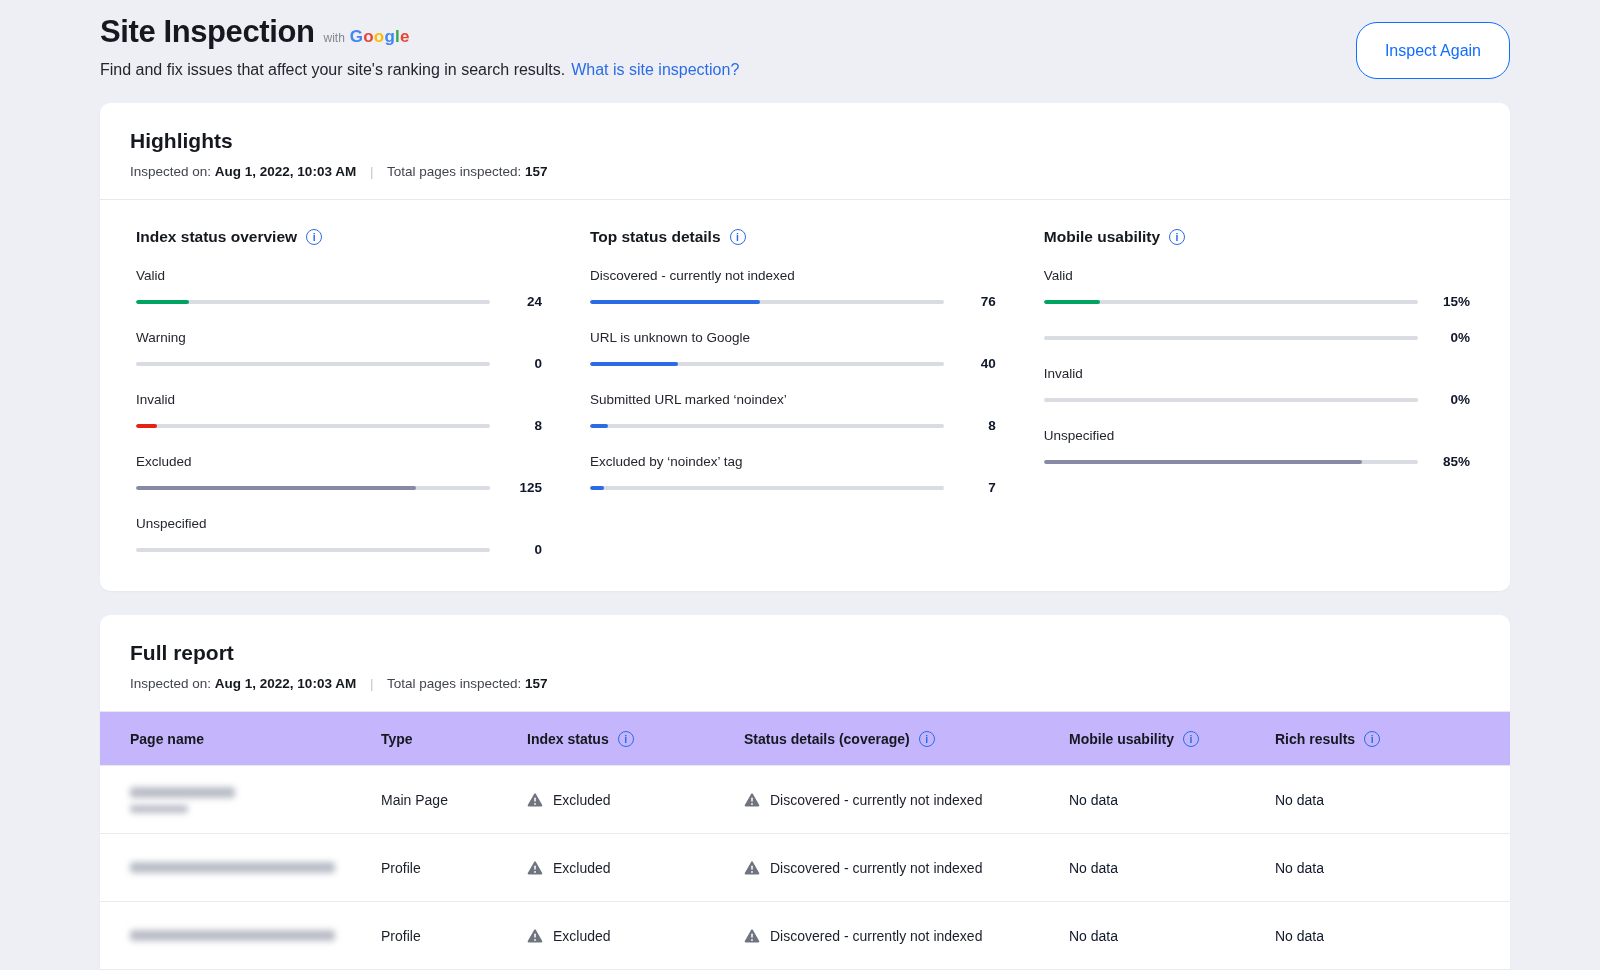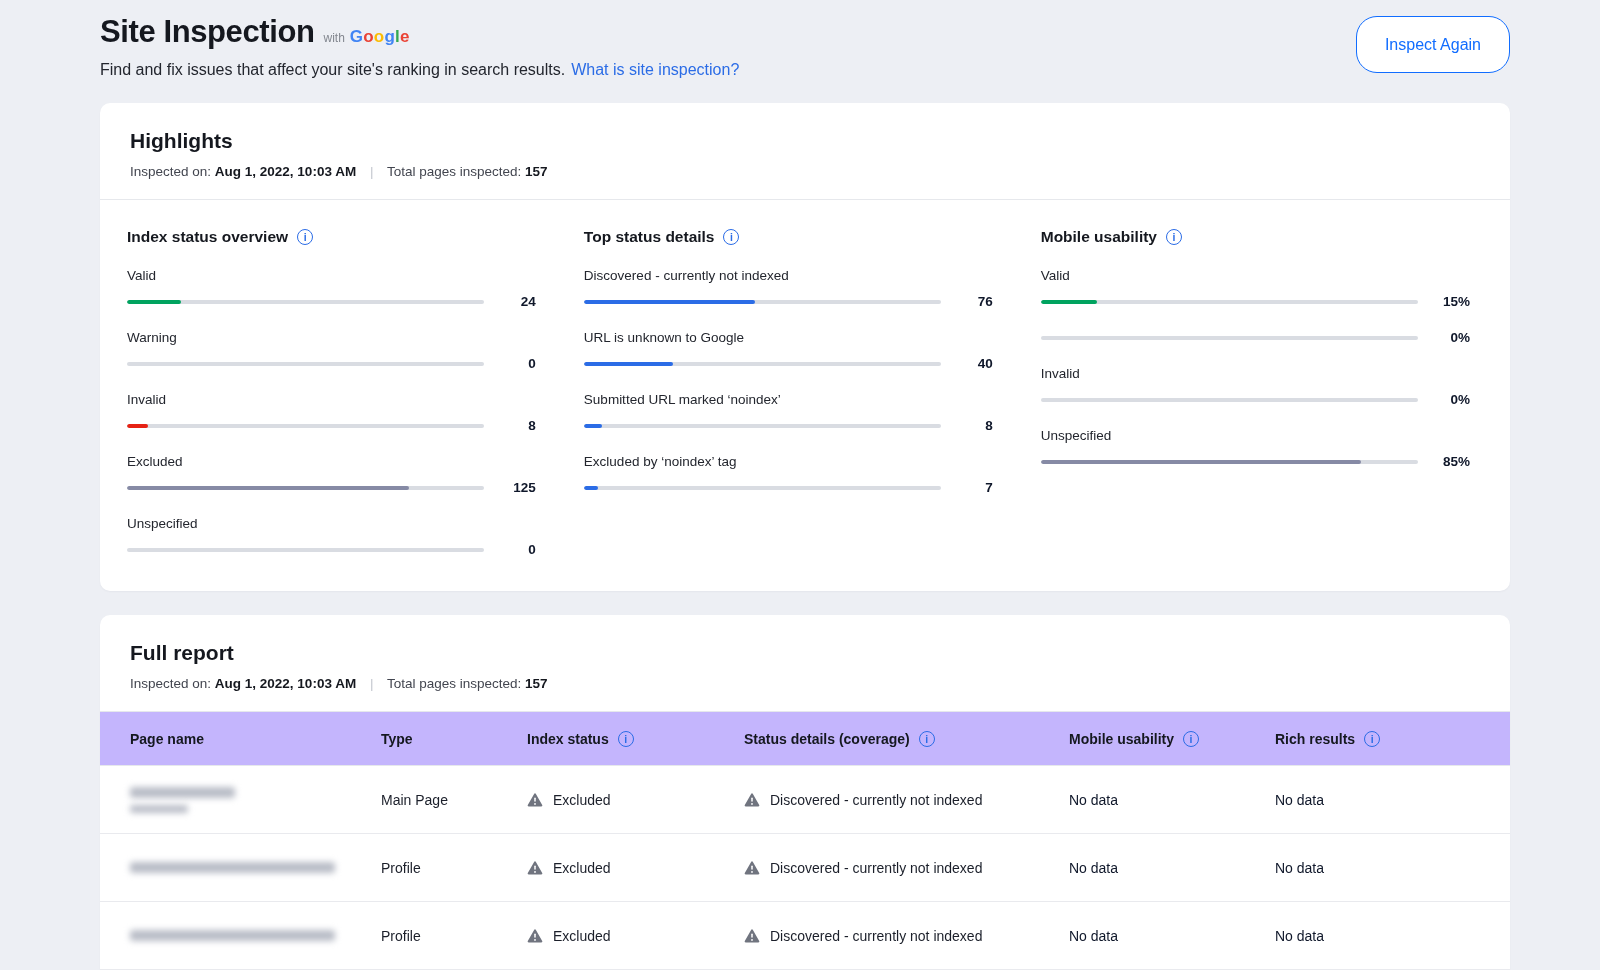--- a/index.html
+++ b/index.html
@@ -6,21 +6,21 @@
   html, body { margin:0; padding:0; }
   body {
     width:1600px; height:970px; overflow:hidden;
     background:#edeff4;
     font-family:"Liberation Sans", sans-serif;
     color:#1b1f2a;
   }
   .content { width:1410px; margin-left:100px; padding-top:14px; }
 
   
-  .page-header { display:flex; justify-content:space-between; align-items:flex-start;gap:47px; }
+  .page-header { display:flex; justify-content:space-between; align-items:flex-end;gap:47px; }
   .title-row { display:flex; align-items:baseline; }
   h1.page-title { margin:0; font-size:31px; font-weight:700; letter-spacing:-0.4px; color:#15181f; }
   .with-label { font-size:12px; color:#83878f; margin-left:9px; }
   .google-logo { margin-left:5px; font-size:17px; font-weight:600; letter-spacing:0.2px; }
   .subtitle { margin-top:11px; font-size:16px; color:#23262e; }
   .subtitle a { color:#2b6ce6; text-decoration:none; margin-left:6px; cursor:pointer; }
   .btn-inspect {
     margin-top:2px; margin-right:0;
     background:#fff; color:#116dff; border:1px solid #116dff;
     border-radius:21px; height:57px; padding:0 28px;
@@ -30,21 +30,21 @@
   
   .card { background:#fff; border-radius:10px; margin-top:24px; box-shadow:0 1px 2px rgba(22,25,44,0.04); }
   .card-head { padding:26px 30px 20px 30px; }
   h2.card-title { margin:0 0 11px 0; font-size:21px; font-weight:700; color:#15181f; }
   .meta { font-size:13.5px; color:#42454f; }
   .meta b { font-weight:700; color:#15181f; }
   .meta .sep { color:#c3c6ce; margin:0 10px; }
   .divider { height:1px; background:#e6e8ec; }
 
   
-  .columns { display:flex; gap:48px; padding:28px 40px 30px 27px; }
+  .columns { display:flex; gap:48px; padding:28px 40px 30px 36px; }
   .col { flex:1; }
   .col:last-child { flex:1.05; }
   .col-title { display:flex; align-items:center; gap:9px; margin-bottom:22px; }
   .col-title h3 { margin:0; font-size:15.5px; font-weight:700; color:#15181f; }
   .info-icon {
     width:16px; height:16px; border-radius:50%;
     border:1.4px solid #2b6ce6; color:#2b6ce6;
     display:inline-flex; align-items:center; justify-content:center;
     font-size:10.5px; font-weight:700; flex:0 0 auto; cursor:pointer;
   }

